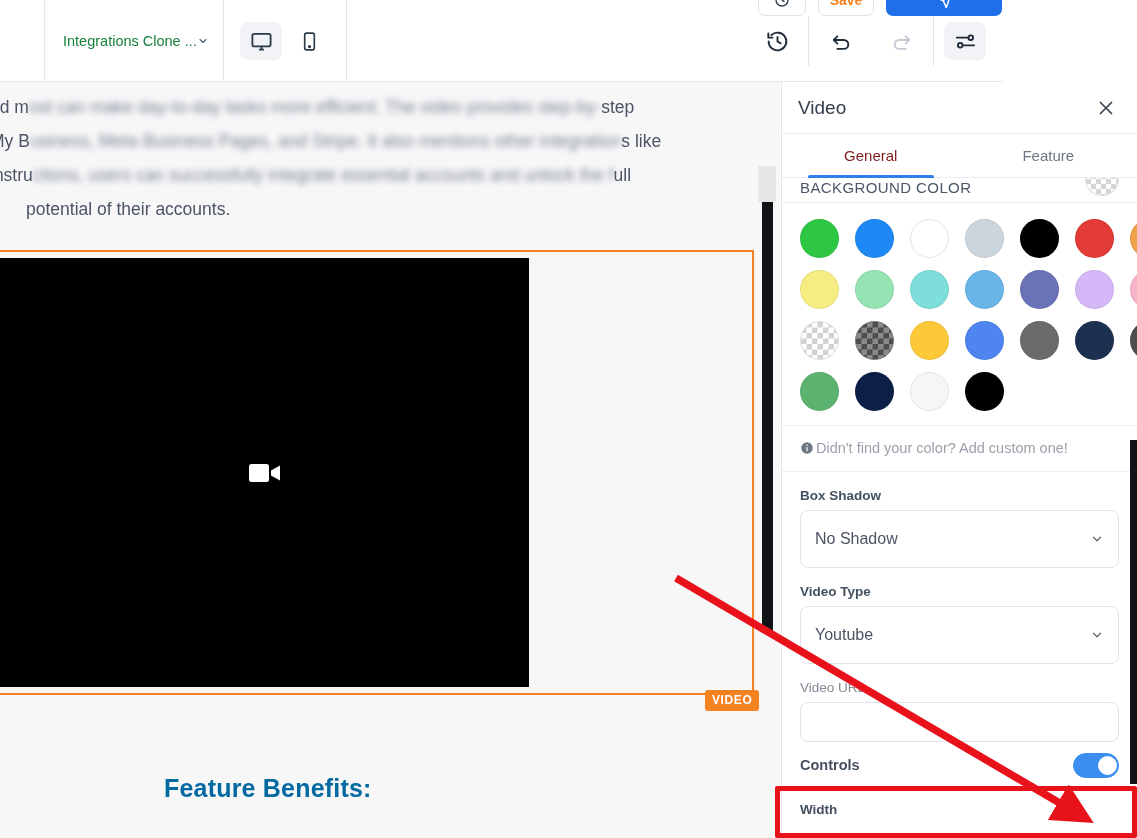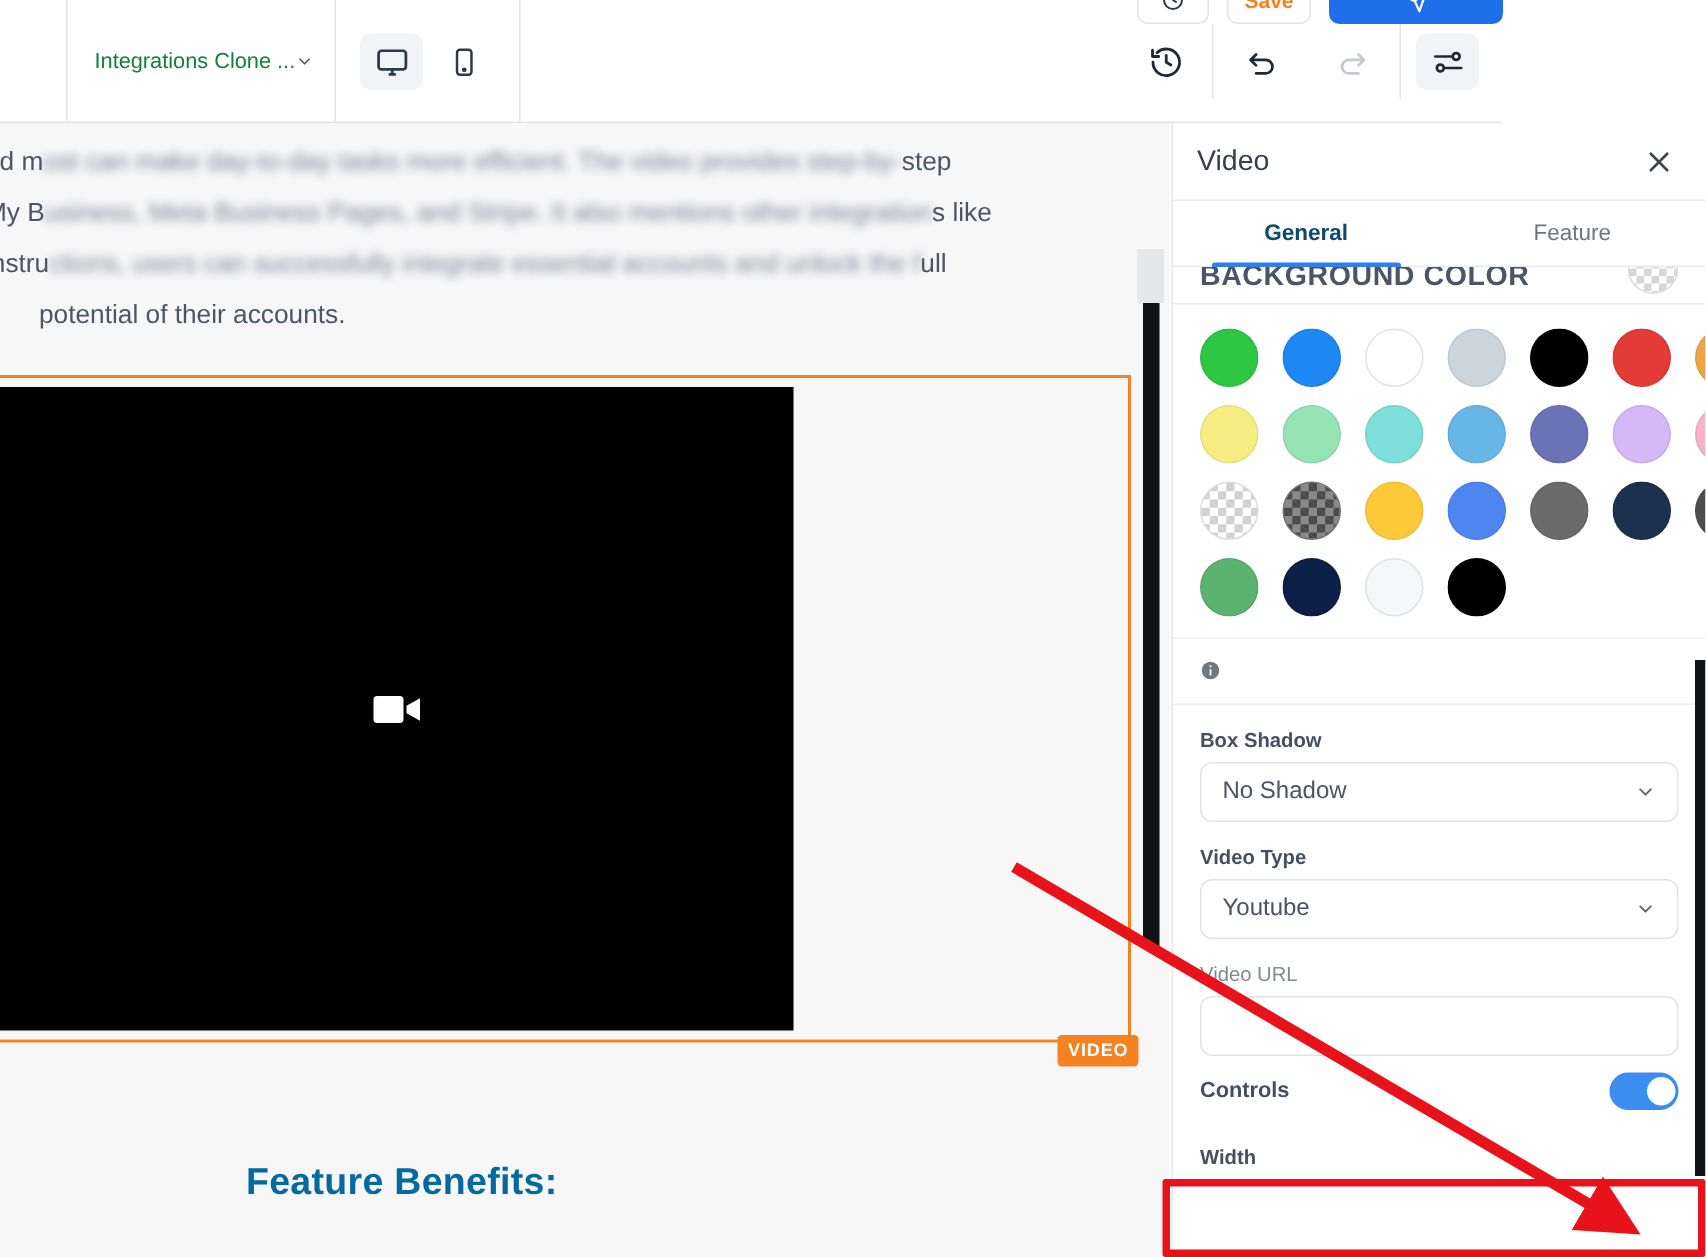--- a/index.html
+++ b/index.html
@@ -121,34 +121,34 @@
     padding: 0 20px 0 16px; border-bottom: 1px solid #e9ecef;
   }
   .panel-title { font-size: 19px; color: #36404d; }
   .panel-close { width:22px; height:22px; color:#3c4653; cursor:pointer; }
 
   .panel-tabs { display:flex; height: 44px; border-bottom: 1px solid #e9ecef; }
   .panel-tab {
     flex: 1; display:flex; align-items:center; justify-content:center;
     font-size: 15px; color:#6d7683; cursor:pointer; position:relative;
   }
-  .panel-tab.active { color:#0c4a6e; font-weight: 700; }
+  .panel-tab.active { color:#7f1d1d; font-weight: 400; }
   .panel-tab.active::after {
     content:''; position:absolute; left:26px; right:26px; bottom:-1px; height:3px;
     background:#2f7ef0; border-radius:2px 2px 0 0;
   }
 
   .panel-scroll { position:relative; flex:1; overflow:hidden; }
 
   .sec-bgcolor-head {
     display:flex; align-items:flex-end; justify-content: space-between;
     padding: 0 18px 6px; height: 24px; overflow:hidden;
   }
   .sec-label {
-    font-size: 19px; font-weight: 700; letter-spacing: .4px;
+    font-size: 15px; font-weight: 400; letter-spacing: .4px;
     color:#4a5667; text-transform: uppercase;
   }
   .current-swatch {
     width: 34px; height: 22px; border-radius: 0 0 17px 17px;
     border:1px solid #d9dde3; border-top:none;
     background-image:
       linear-gradient(45deg,#d6d6d6 25%,transparent 25%,transparent 75%,#d6d6d6 75%),
       linear-gradient(45deg,#d6d6d6 25%,transparent 25%,transparent 75%,#d6d6d6 75%);
     background-size: 10px 10px; background-position: 0 0, 5px 5px;
     background-color:#fff;
@@ -185,21 +185,21 @@
     border-top:1px solid #eceff2; border-bottom:1px solid #eceff2;
   }
   .info-ico { width:14px; height:14px; flex:none; color:#6f7882; }
 
   .field { padding: 0 18px; }
   .field-label {
     font-size: 13.5px; font-weight: 700; color:#44505f; margin: 16px 0 7px;
   }
   .field-label.light { font-weight: 400; color:#818a95; }
   .select-box, .input-box {
-    height: 40px; border:1px solid #dfe3e8; border-radius: 8px;
+    height: 58px; border:1px solid #dfe3e8; border-radius: 8px;
     display:flex; align-items:center; padding: 0 14px;
     font-size: 16px; color:#4a5462; background:#fff; cursor:pointer;
     justify-content: space-between;
   }
   .input-box { height: 40px; cursor:text; }
   .sel-chev { width:14px; height:14px; color:#5d6673; }
 
   .toggle-row {
     display:flex; align-items:center; justify-content: space-between;
     padding: 0 18px; height: 46px;
@@ -401,20 +401,21 @@
         <span class="sw outline" style="background:#f5f6f7"></span>
         <span class="sw" style="background:#000000"></span>
       </div>
 
       <div class="custom-note">
         <svg class="info-ico" viewBox="0 0 24 24" fill="currentColor">
           <circle cx="12" cy="12" r="10"></circle>
           <rect x="11" y="10.5" width="2" height="7" fill="#ffffff"></rect>
           <circle cx="12" cy="7.2" r="1.3" fill="#ffffff"></circle>
         </svg>
+        <span>Didn't find your color? Add custom one!</span>
       </div>
 
       <div class="field">
         <div class="field-label">Box Shadow</div>
         <div class="select-box">
           <span>No Shadow</span>
           <svg class="sel-chev" viewBox="0 0 24 24" fill="none" stroke="currentColor" stroke-width="2.2" stroke-linecap="round" stroke-linejoin="round">
             <path d="M6 9l6 6 6-6"></path>
           </svg>
         </div>

